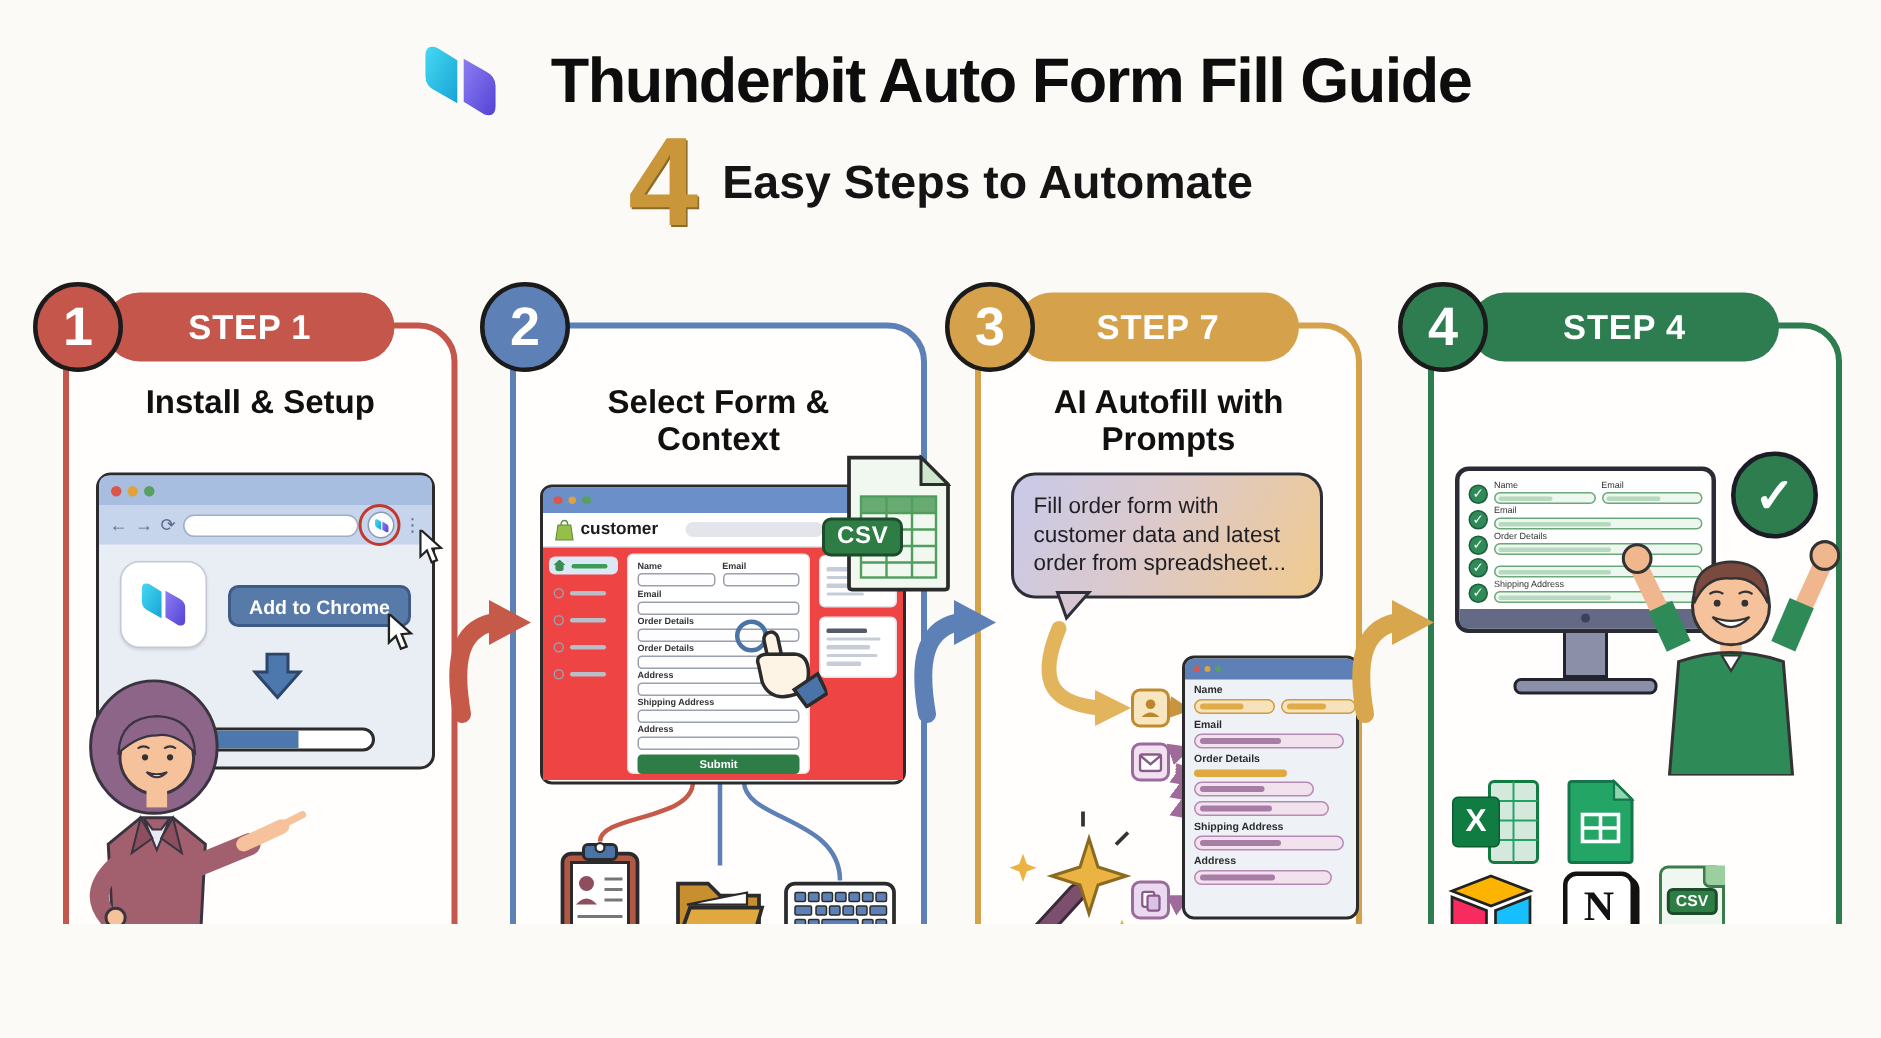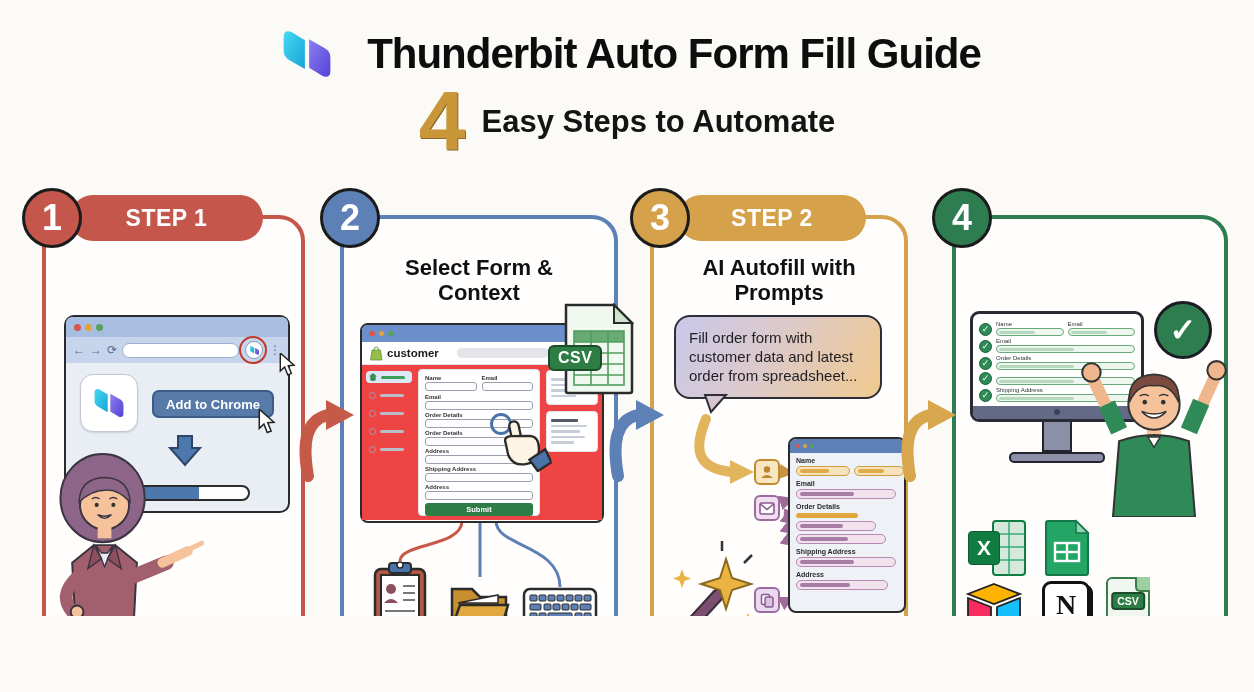--- a/index.html
+++ b/index.html
@@ -195,20 +195,21 @@
     <polygon points="28,16 56,31 28,46" fill="#d8a64c"></polygon>
   </svg>
 
   <section class="panel p1" style="--c: #c5564b;">
     <div class="numcircle">
         <span>1</span>
       </div>
     <div class="pill">
         <span>STEP 1</span>
       </div>
+    <h2 class="ptitle">Install &amp; Setup</h2>
 
     <div class="browser1">
       <div class="wintop">
         <span class="dot dr"></span>
         <span class="dot dy"></span>
         <span class="dot dg"></span>
       </div>
       <div class="nav1">
         <span class="navic">←</span>
         <span class="navic">→</span>
@@ -432,21 +433,21 @@
           <rect x="62" y="28" width="7" height="6" rx="1"></rect>
       </g>
     </svg>
   </section>
 
   <section class="panel p3" style="--c: #d5a24b;">
     <div class="numcircle">
         <span>3</span>
       </div>
     <div class="pill">
-        <span>STEP 2</span>
+        <span>STEP 7</span>
       </div>
     <h2 class="ptitle" style="max-width:190px;margin-left:auto;margin-right:auto">AI Autofill with Prompts</h2>
 
     <div class="bubble">
       <span>Fill order form with customer data and latest order from spreadsheet...</span>
       <svg class="tail" width="26" height="20" viewBox="0 0 26 20">
         <polygon points="3,1 24,1 9,18" fill="#d6c6d2" stroke="#2e2e38" stroke-width="2"></polygon>
       </svg>
     </div>
 
@@ -519,20 +520,23 @@
       <label>Shipping Address</label>
       <div class="gbox pink" style="width:100px"></div>
       <label>Address</label>
       <div class="gbox pink" style="width:92px"></div>
     </div>
   </section>
 
   <section class="panel p4" style="--c: #2e7d50;">
     <div class="numcircle">
         <span>4</span>
+      </div>
+    <div class="pill">
+        <span>STEP 4</span>
       </div>
 
     <div class="monitor">
       <div class="mframe">
         <div class="screen">
           <div class="mrow">
             <span class="chk">✓</span>
             <div class="mcol">
                 <label>Name</label>
                 <div class="gfield"></div>

